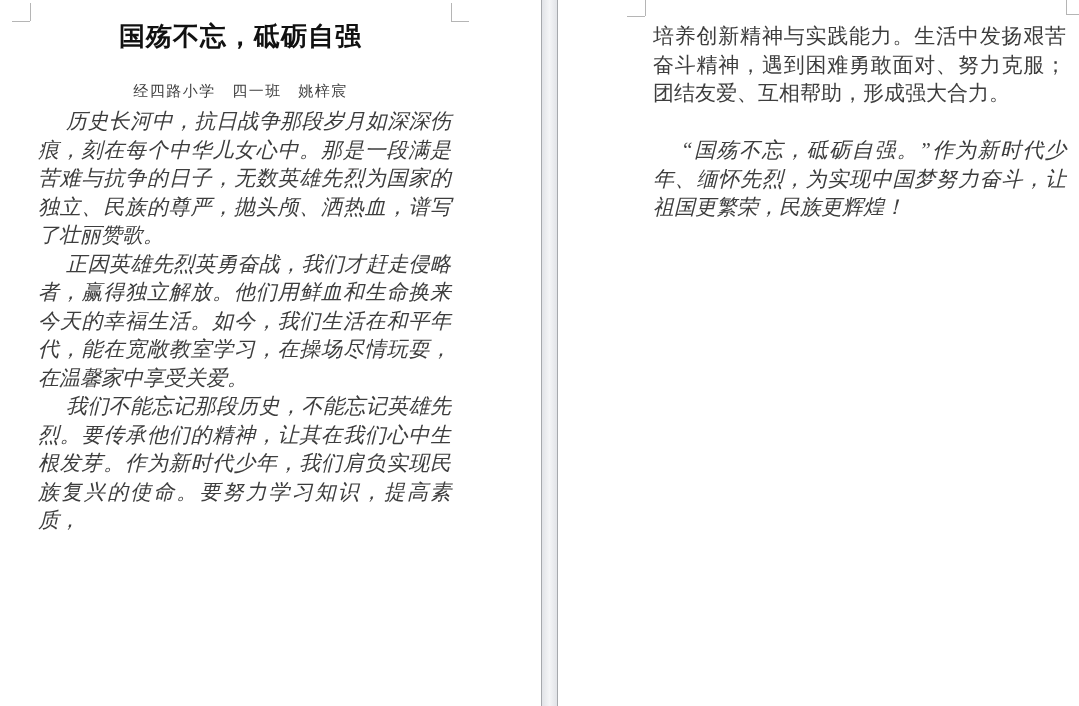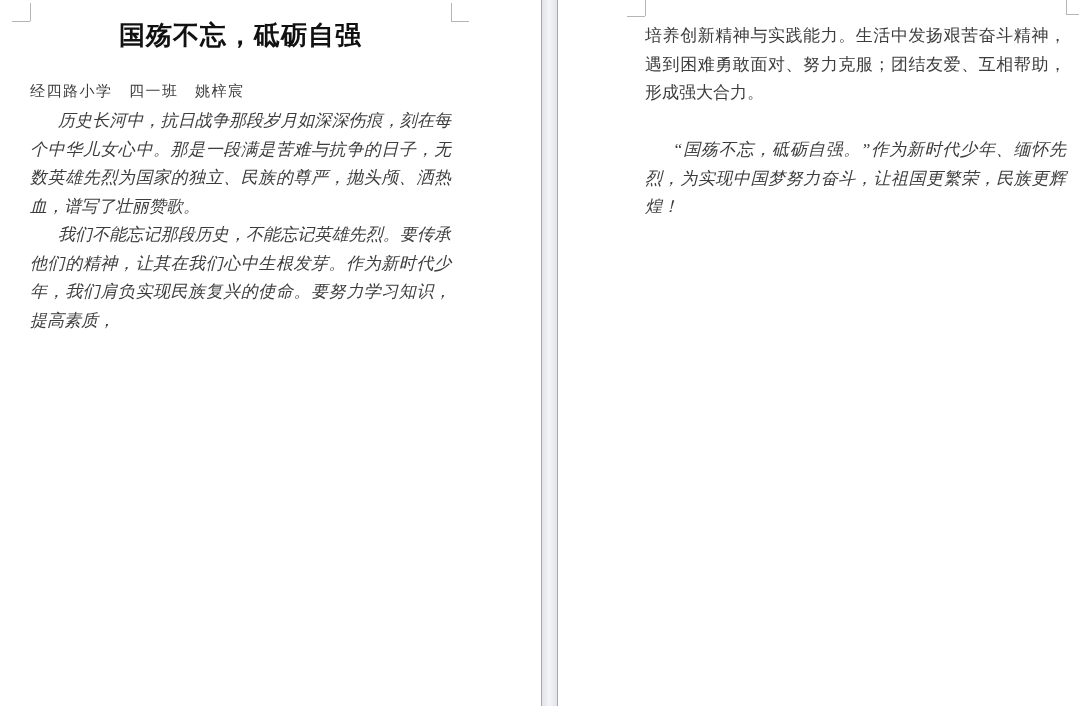--- a/index.html
+++ b/index.html
@@ -33,41 +33,41 @@
   }
 
   
   .content {
     position: absolute; left: 30px; top: 0; width: 421px;
   }
   #page2 .content { left: 87px; }
 
   .doc-title {
     position: absolute; top: 20px; left: 0; right: 0;
-    font-family: Liberation Mono, monospace;
+    font-family: Liberation Serif, serif;
     font-weight: bold;
     font-size: 26px; line-height: 34px;
     letter-spacing: 1px;
     text-align: center;
     color: var(--title-text, #111111);
     white-space: nowrap;
   }
 
   .doc-byline {
     position: absolute; top: 79px; left: 0; right: 0;
     font-size: 15px; line-height: 24px;
     letter-spacing: 1.5px;
-    text-align: left;
+    text-align: center;
     color: var(--body-text, #3d3d3d);
     white-space: nowrap;
   }
 
   .body-text {
-    position: absolute; left: 0; right: 0;
-    font-size: 17px; line-height: 28.5px;
+    position: absolute; left: 8px; right: 0;
+    font-size: 21px; line-height: 28.5px;
     color: var(--body-text, #3d3d3d);
     text-align: justify;
     text-align-last: left;
   }
   #page1 .body-text { top: 107px; }
   #page2 .body-text { top: 22px; }
 
   .para { margin: 0; padding: 0; }
   .para.indent { text-indent: 28px; font-style: italic; }
   .blank-line { height: 28.5px; }
@@ -79,20 +79,21 @@
 </style>
 </head>
 <body>
 
 <div id="page1" class="page">
   <div class="content">
     <div class="doc-title">国殇不忘，砥砺自强</div>
     <div class="doc-byline">经四路小学　四一班　姚梓宸</div>
     <div class="body-text">
       <p class="para indent">历史长河中，抗日战争那段岁月如深深伤痕，刻在每个中华儿女心中。那是一段满是苦难与抗争的日子，无数英雄先烈为国家的独立、民族的尊严，抛头颅、洒热血，谱写了壮丽赞歌。</p>
+      <p class="para indent">正因英雄先烈英勇奋战，我们才赶走侵略者，赢得独立解放。他们用鲜血和生命换来今天的幸福生活。如今，我们生活在和平年代，能在宽敞教室学习，在操场尽情玩耍，在温馨家中享受关爱。</p>
       <p class="para indent">我们不能忘记那段历史，不能忘记英雄先烈。要传承他们的精神，让其在我们心中生根发芽。作为新时代少年，我们肩负实现民族复兴的使命。要努力学习知识，提高素质，</p>
     </div>
   </div>
 </div>
 
 <div class="gap-strip"></div>
 
 <div id="page2" class="page">
   <div class="content">
     <div class="body-text">

